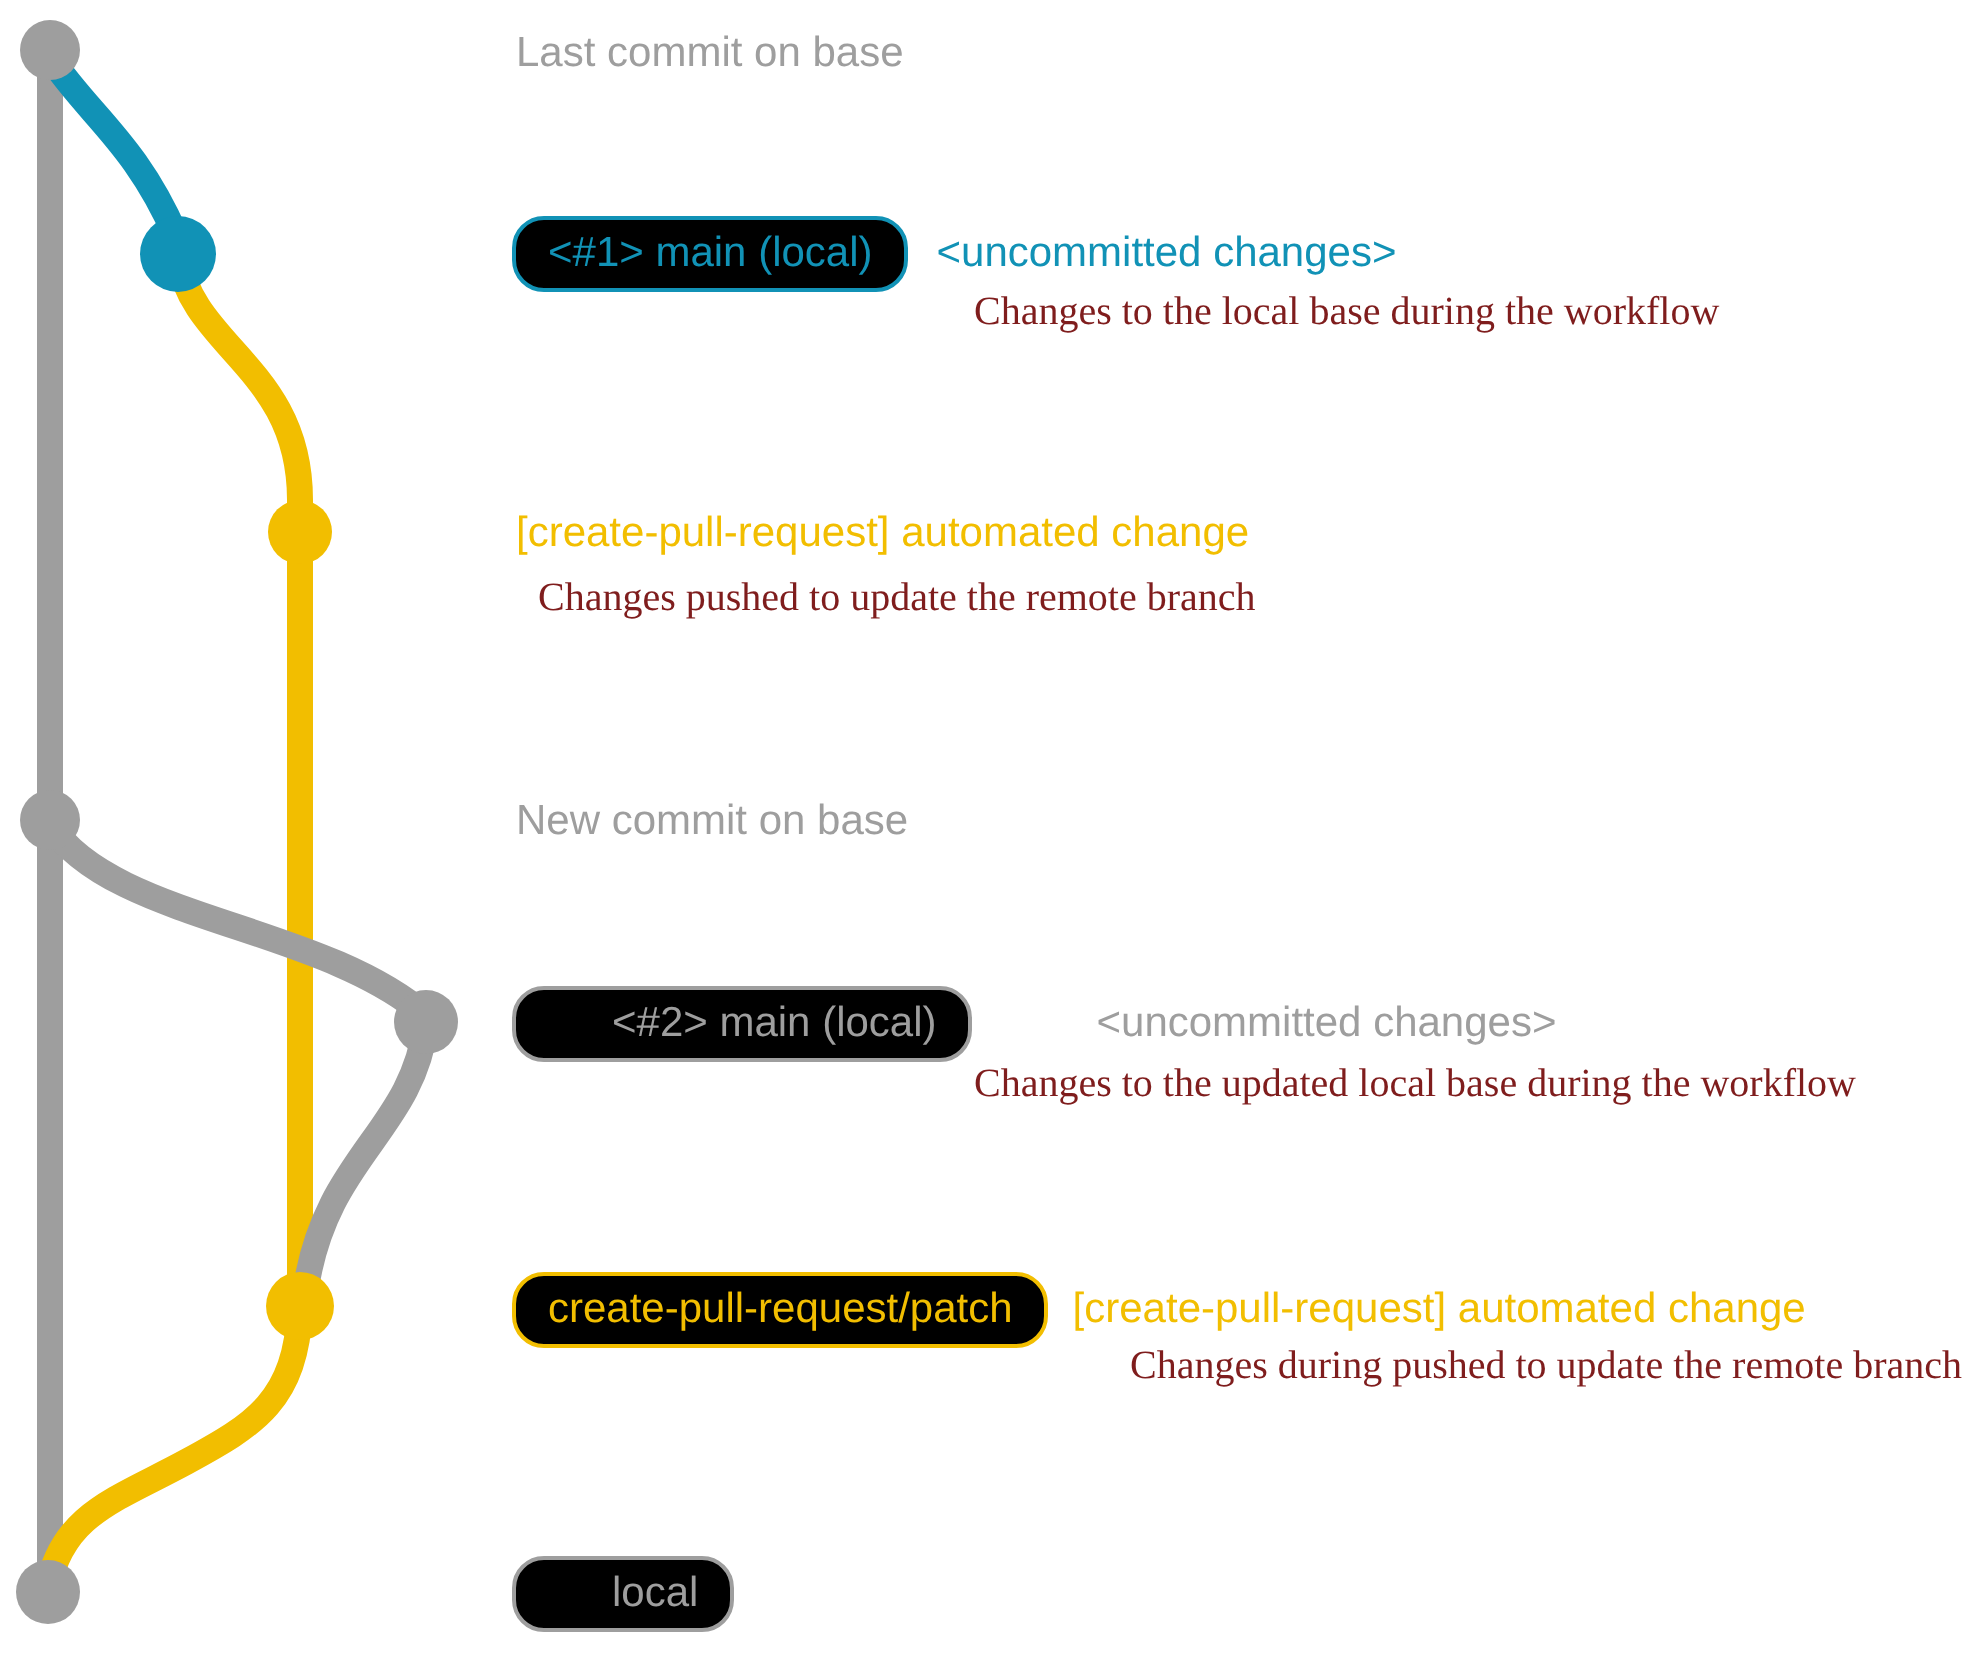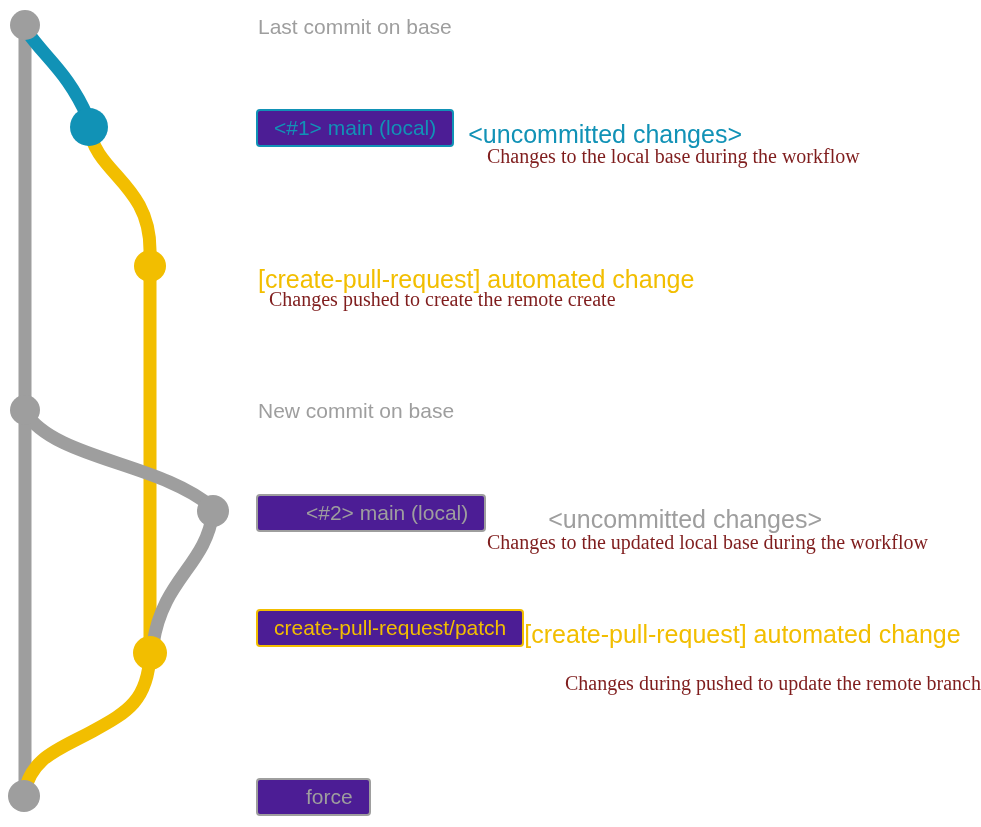--- a/index.html
+++ b/index.html
@@ -23,25 +23,25 @@
     color: #9E9E9E;
     line-height: 28px;
   }
   .badge {
     display: inline-flex;
     align-items: center;
     box-sizing: border-box;
     height: 38px;
     padding: 0 16px;
     border: 2px solid currentColor;
-    border-radius: 4px;
+    border-radius: 16px;
     font-size: 21px;
-    background: #4c1d95;
+    background: #000000;
   }
-  .title-text { font-size: 25px; line-height: 28px; margin-top: 12px; }
+  .title-text { font-size: 21px; line-height: 28px; }
   .desc-text {
     font-family: "Liberation Serif", serif;
     font-size: 20px;
     color: #7f1d1d;
     line-height: 24px;
   }
   .c-gray   { color: #9E9E9E; padding-left: 48px; }
   .c-teal   { color: #1192B6; }
   .c-yellow { color: #F2BE00; }
 </style>
@@ -77,39 +77,39 @@
 
   <div class="abs row" style="left:256px; top:108px">
     <span class="badge c-teal">
       <span>&lt;#1&gt; main (local)</span>
     </span>
     <span class="title-text c-teal">&lt;uncommitted changes&gt;</span>
   </div>
   <div class="abs desc-text" style="left:487px; top:144px">Changes to the local base during the workflow</div>
 
   <div class="abs title-text c-yellow" style="left:258px; top:253px">[create-pull-request] automated change</div>
-  <div class="abs desc-text" style="left:269px; top:287px">Changes pushed to create the remote create</div>
+  <div class="abs desc-text" style="left:269px; top:287px">Changes pushed to update the remote branch</div>
 
   <div class="abs plain-label" style="left:258px; top:397px">New commit on base</div>
 
   <div class="abs row" style="left:256px; top:493px">
     <span class="badge c-gray">
       <span>&lt;#2&gt; main (local)</span>
     </span>
     <span class="title-text c-gray">&lt;uncommitted changes&gt;</span>
   </div>
   <div class="abs desc-text" style="left:487px; top:530px">Changes to the updated local base during the workflow</div>
 
-  <div class="abs row" style="left:256px; top:608px; gap:0">
+  <div class="abs row" style="left:256px; top:636px; gap:12px">
     <span class="badge c-yellow">
       <span>create-pull-request/patch</span>
     </span>
     <span class="title-text c-yellow">[create-pull-request] automated change</span>
   </div>
   <div class="abs desc-text" style="left:565px; top:671px">Changes during pushed to update the remote branch</div>
 
   <div class="abs row" style="left:256px; top:778px">
     <span class="badge c-gray">
-      <span>force</span>
+      <span>local</span>
     </span>
   </div>
 
 </div>
 
 </body></html>

